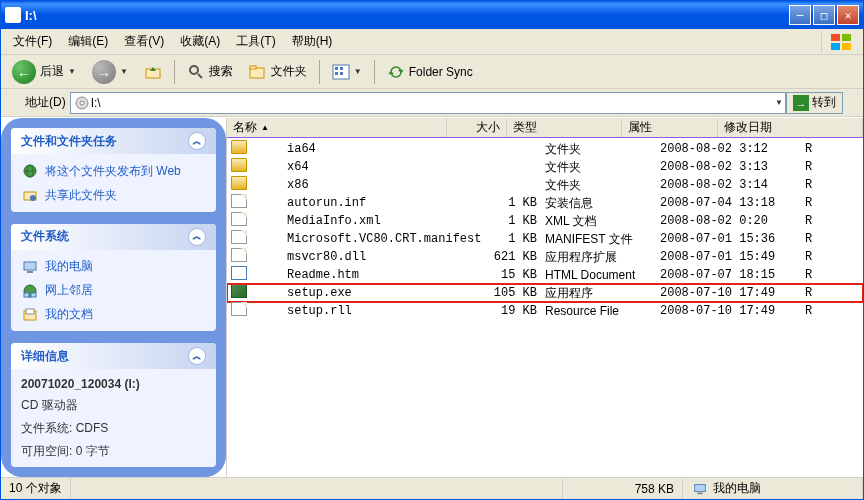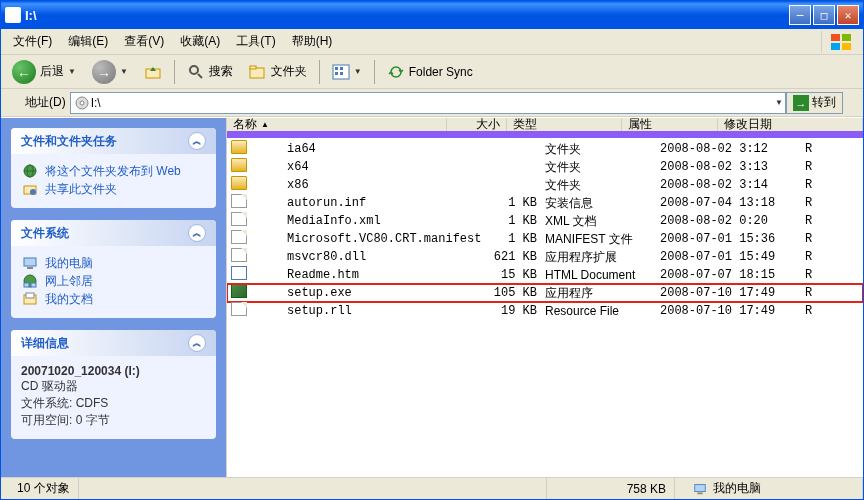--- a/index.html
+++ b/index.html
@@ -22,30 +22,30 @@
 .navicon.fwd { background: radial-gradient(circle at 30% 30%, #bbb, #777); }
 .smicon { width: 18px; height: 18px; display: inline-flex; align-items: center; justify-content: center; }
 .dropdown-arrow { font-size: 8px; color: #333; }
 .addressbar { height: 28px; background: #ece9d8; display: flex; align-items: center; padding: 2px 20px; border-bottom: 1px solid #d4d0c8; }
 .addr-label { padding: 0 4px; }
 .addr-input-wrap { flex: 1; display: flex; align-items: center; background: #fff; border: 1px solid #7f9db9; height: 22px; padding: 0 2px; }
 .addr-input-wrap input { flex: 1; border: none; outline: none; font-size: 12px; font-family: inherit; }
 .gobtn { height: 22px; padding: 0 6px; display: flex; align-items: center; gap: 3px; border: 1px solid #7f9db9; background: #ece9d8; cursor: pointer; }
 .gobtn .go-icon { width: 16px; height: 16px; background: #2c8a2c; display: flex; align-items: center; justify-content: center; color: #fff; font-size: 11px; }
 .content { flex: 1; display: flex; overflow: hidden; background: #fff; border-top: 1px solid #fff; }
-.sidebar { width: 225px; background: #7196e1; padding: 10px; display: flex; flex-direction: column; gap: 12px; overflow-y: auto; }
+.sidebar { width: 225px; background: #7196e1; padding: 10px; display: flex; flex-direction: column; gap: 12px; overflow-y: auto; border-radius: 21px; }
 .panel { background: #eff3ff; border-radius: 4px; overflow: hidden; }
 .panel-head { background: linear-gradient(to right, #fff, #c6d4f1); height: 26px; display: flex; align-items: center; padding: 0 10px; color: #215dc6; font-weight: bold; justify-content: space-between; cursor: pointer; }
 .panel-head .chev { width: 18px; height: 18px; border: 1px solid #a0b6e4; border-radius: 50%; display: flex; align-items: center; justify-content: center; background: #fff; font-size: 9px; color: #4a6fb3; }
-.panel-body { padding: 8px 10px 10px 10px; display: flex; flex-direction: column; gap: 0; }
+.panel-body { padding: 8px 10px 10px 10px; display: flex; flex-direction: column; gap: 6px; }
 .panel-link { display: flex; align-items: center; gap: 6px; color: #215dc6; cursor: pointer; }
 .panel-text { color: #333; }
 .panel-text.strong { font-weight: bold; }
 .filepane { flex: 1; display: flex; flex-direction: column; background: #fff; border-left: 1px solid #d4d0c8; }
-.cols { height: 20px; background: #ece9d8; display: flex; border-bottom: 7px solid #8b5cf6; }
+.cols { height: 20px; background: #ece9d8; display: flex; border-bottom: 1px solid #8b5cf6; }
 .col { border-right: 1px solid #d4d0c8; padding: 2px 6px; display: flex; align-items: center; font-weight: normal; cursor: pointer; }
 .col.name { width: 220px; }
 .col.size { width: 60px; justify-content: flex-end; }
 .col.type { width: 115px; }
 .col.date { width: 145px; }
 .col.attr { flex: 1; }
 .files { flex: 1; overflow-y: auto; padding: 2px 0; }
 .filerow { height: 18px; display: flex; align-items: center; font-family: "Courier New", monospace; font-size: 12px; padding: 0 2px; cursor: pointer; }
 .filerow.highlight { outline: 2px solid #e2231a; outline-offset: -1px; }
 .filerow .fc { padding: 0 4px; }
@@ -55,21 +55,21 @@
 .filerow .fc.type { width: 115px; font-family: "SimSun", sans-serif; }
 .filerow .fc.date { width: 145px; }
 .filerow .fc.attr { width: 40px; }
 .fileicon { width: 16px; height: 14px; display: inline-block; }
 .fileicon.folder { background: linear-gradient(to bottom, #fceabb, #e6b422); border-radius: 1px 1px 0 0; border: 1px solid #c89600; }
 .fileicon.file { background: #fff; border: 1px solid #999; position: relative; }
 .fileicon.file::after { content: ""; position: absolute; top: -1px; right: -1px; border: 3px solid transparent; border-top-color: #ece9d8; border-right-color: #ece9d8; }
 .fileicon.exe { background: linear-gradient(135deg, #4a8a4a, #2c6a2c); border: 1px solid #1a5a1a; }
 .fileicon.htm { background: #fff; border: 1px solid #4a7ab8; }
 .statusbar { height: 22px; background: #ece9d8; border-top: 1px solid #d4d0c8; display: flex; align-items: center; }
-.statusbar .cell { padding: 0 8px; border-right: 1px solid #d4d0c8; height: 100%; display: flex; align-items: center; margin-left: 8px; }
+.statusbar .cell { padding: 0 8px; border-right: 1px solid #d4d0c8; height: 100%; display: flex; align-items: center; }
 .statusbar .cell.flex { flex: 1; }
 .statusbar .cell.right { justify-content: flex-end; width: 120px; }
 .statusbar .cell.loc { gap: 4px; width: 180px; }
 svg { display: block; }
 </style>
 </head>
 <body>
 
 <div class="window">
 

